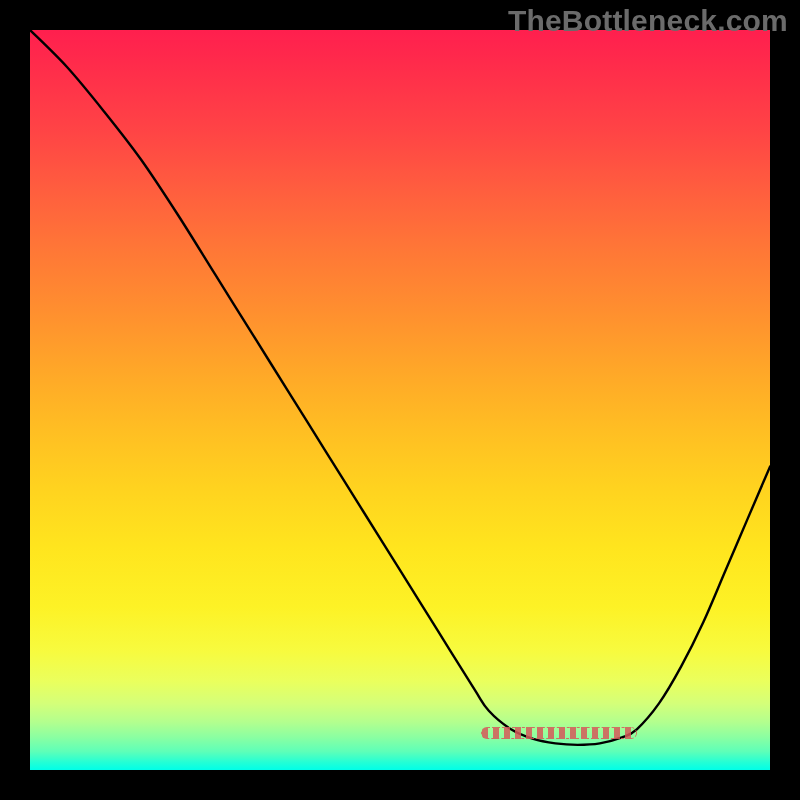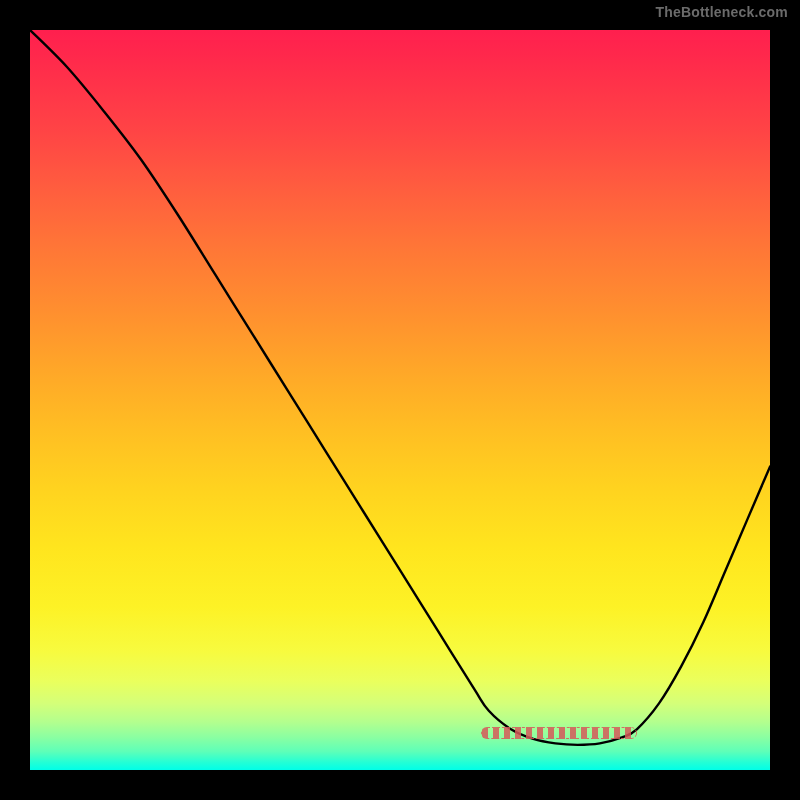--- a/index.html
+++ b/index.html
@@ -8,21 +8,21 @@
     position: relative;
     width: 800px;
     height: 800px;
     background: #000;
   }
   .watermark {
     position: absolute;
     top: 4px;
     right: 12px;
     font-family: Arial, Helvetica, sans-serif;
-    font-size: 14px;
+    font-size: 30px;
     font-weight: bold;
     color: #6b6b6b;
     letter-spacing: 0.2px;
     z-index: 10;
   }
   .plot-area {
     position: absolute;
     left: 30px;
     top: 30px;
     width: 740px;

